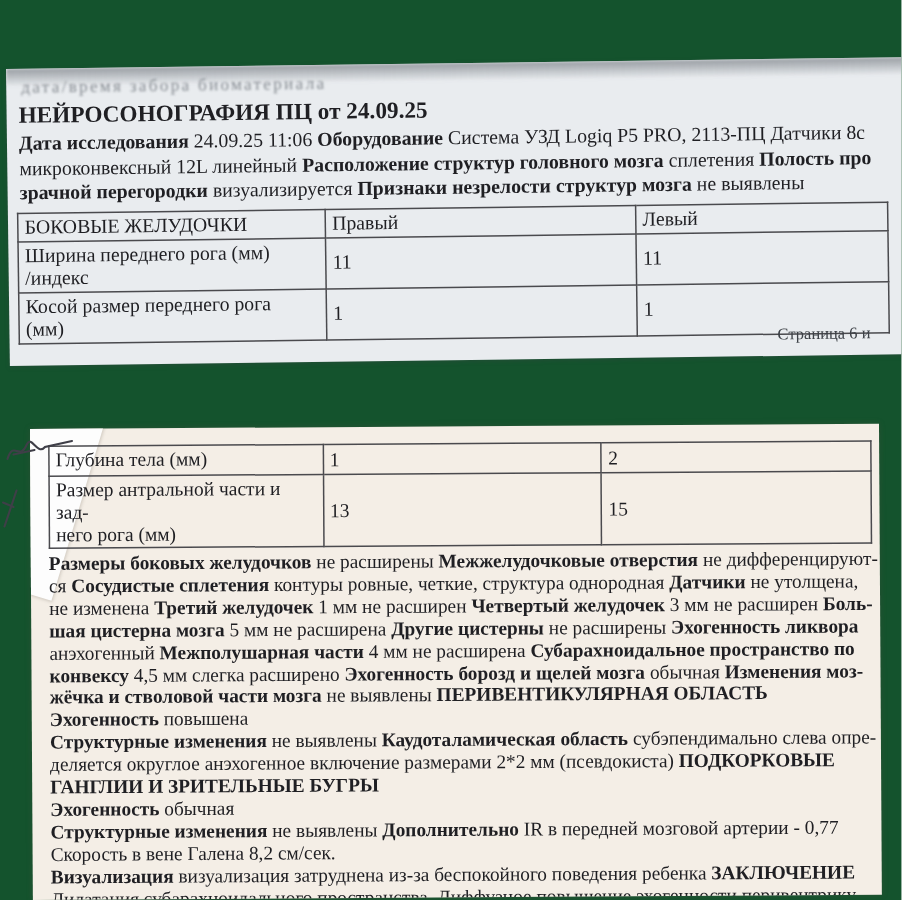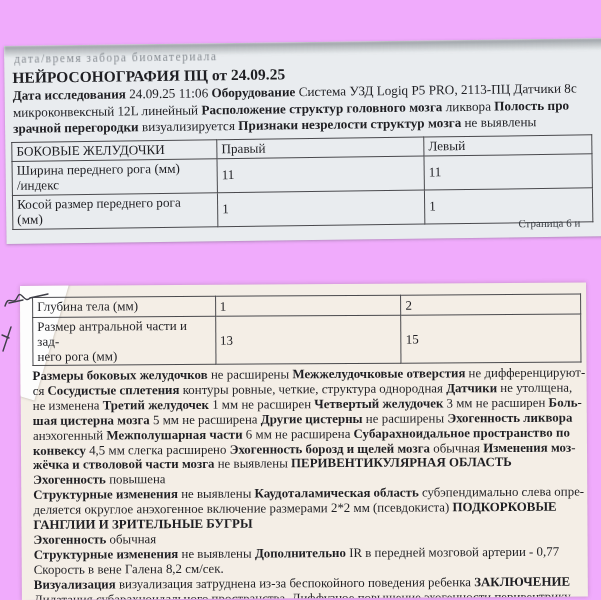--- a/index.html
+++ b/index.html
@@ -1,18 +1,18 @@
 <!DOCTYPE html>
 <html><head>
 <meta charset="utf-8">
 <style>
   html,body{margin:0;padding:0;background:#ffffff;}
   .stage{
     position:relative;width:601px;height:600px;overflow:hidden;
-    background:#f0abfc;
+    background:#14532d;
     font-family:"Liberation Serif","DejaVu Serif",serif;
     color:#1f1f23;
   }
   .b{font-weight:bold;}
 
   
   .frag1{
     position:absolute;left:4px;top:46px;width:640px;height:198px;
     background:#e9ecef;
     transform:rotate(-0.75deg);transform-origin:0 0;
@@ -80,21 +80,21 @@
 </style>
 </head>
 <body>
 
 <div class="stage">
 
   <div class="frag1">
     <div class="faint">дата/время забора биоматериала</div>
     <div class="title b">НЕЙРОСОНОГРАФИЯ ПЦ от 24.09.25</div>
     <div class="pline"><span class="b">Дата исследования </span><span>24.09.25 11:06 </span><span class="b">Оборудование </span><span>Система УЗД Logiq P5 PRO, 2113-ПЦ Датчики 8с</span></div>
-    <div class="pline"><span>микроконвексный 12L линейный </span><span class="b">Расположение структур головного мозга </span><span>ликвора </span><span class="b">Полость про</span></div>
+    <div class="pline"><span>микроконвексный 12L линейный </span><span class="b">Расположение структур головного мозга </span><span>сплетения </span><span class="b">Полость про</span></div>
     <div class="pline"><span class="b">зрачной перегородки </span><span>визуализируется </span><span class="b">Признаки незрелости структур мозга </span><span>не выявлены</span></div>
 
     <table class="t1">
       <colgroup>
           <col style="width:205px">
           <col style="width:207px">
           <col style="width:168px">
         </colgroup>
       <tbody>
         <tr class="r0">
@@ -151,21 +151,21 @@
           <td class="val">15</td>
         </tr>
       </tbody>
     </table>
 
     <div class="para">
       <div class="ln"><span class="b">Размеры боковых желудочков </span><span>не расширены </span><span class="b">Межжелудочковые отверстия </span><span>не дифференцируют-</span></div>
       <div class="ln"><span>ся </span><span class="b">Сосудистые сплетения </span><span>контуры ровные, четкие, структура однородная </span><span class="b">Датчики </span><span>не утолщена,</span></div>
       <div class="ln"><span>не изменена </span><span class="b">Третий желудочек </span><span>1 мм не расширен </span><span class="b">Четвертый желудочек </span><span>3 мм не расширен </span><span class="b">Боль-</span></div>
       <div class="ln"><span class="b">шая цистерна мозга </span><span>5 мм не расширена </span><span class="b">Другие цистерны </span><span>не расширены </span><span class="b">Эхогенность ликвора</span></div>
-      <div class="ln"><span>анэхогенный </span><span class="b">Межполушарная части </span><span>6 мм не расширена </span><span class="b">Субарахноидальное пространство по</span></div>
+      <div class="ln"><span>анэхогенный </span><span class="b">Межполушарная части </span><span>4 мм не расширена </span><span class="b">Субарахноидальное пространство по</span></div>
       <div class="ln"><span class="b">конвексу </span><span>4,5 мм слегка расширено </span><span class="b">Эхогенность борозд и щелей мозга </span><span>обычная </span><span class="b">Изменения моз-</span></div>
       <div class="ln"><span class="b">жёчка и стволовой части мозга </span><span>не выявлены </span><span class="b">ПЕРИВЕНТИКУЛЯРНАЯ ОБЛАСТЬ</span></div>
       <div class="ln"><span class="b">Эхогенность </span><span>повышена</span></div>
       <div class="ln"><span class="b">Структурные изменения </span><span>не выявлены </span><span class="b">Каудоталамическая область </span><span>субэпендимально слева опре-</span></div>
       <div class="ln"><span>деляется округлое анэхогенное включение размерами 2*2 мм (псевдокиста) </span><span class="b">ПОДКОРКОВЫЕ</span></div>
       <div class="ln"><span class="b">ГАНГЛИИ И ЗРИТЕЛЬНЫЕ БУГРЫ</span></div>
       <div class="ln"><span class="b">Эхогенность </span><span>обычная</span></div>
       <div class="ln"><span class="b">Структурные изменения </span><span>не выявлены </span><span class="b">Дополнительно </span><span>IR в передней мозговой артерии - 0,77</span></div>
       <div class="ln"><span>Скорость в вене Галена 8,2 см/сек.</span></div>
       <div class="ln"><span class="b">Визуализация </span><span>визуализация затруднена из-за беспокойного поведения ребенка </span><span class="b">ЗАКЛЮЧЕНИЕ</span></div>

